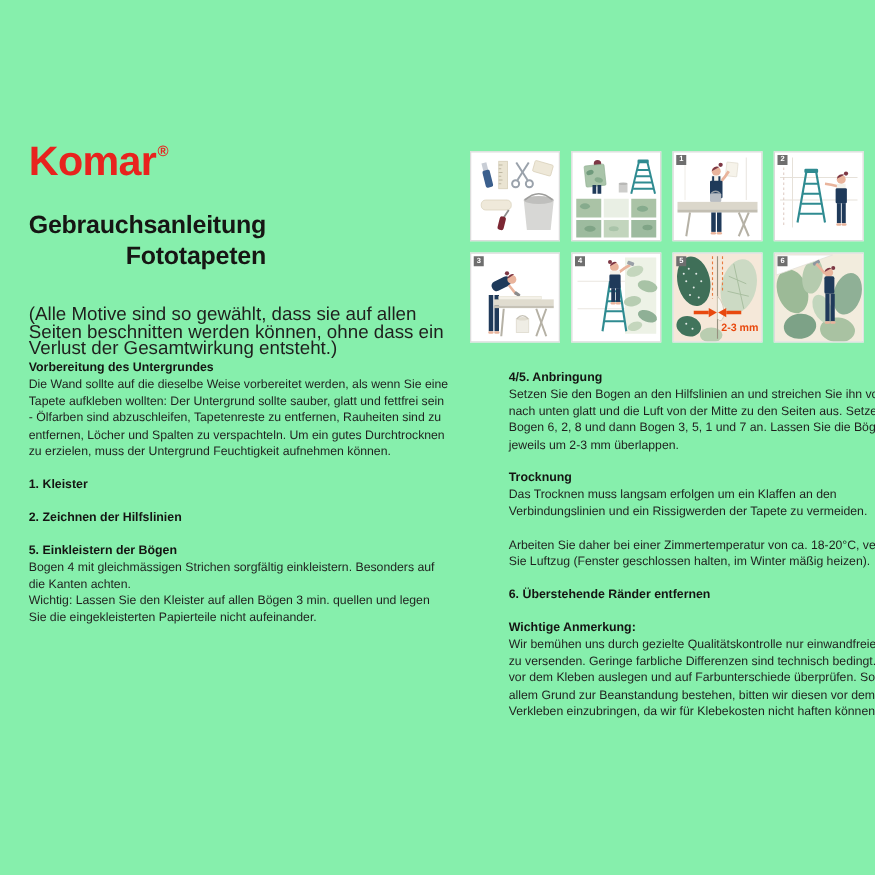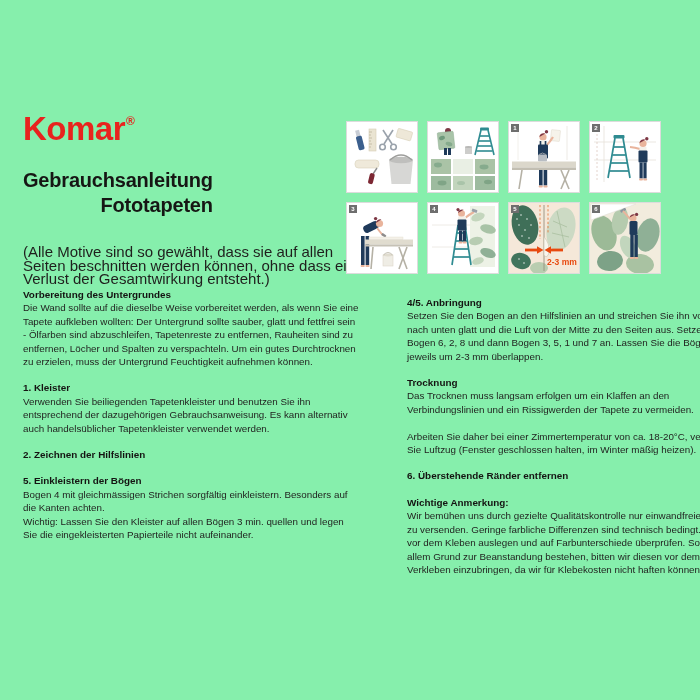--- a/index.html
+++ b/index.html
@@ -15,21 +15,21 @@
 
   .note{position:absolute;left:23px;top:230px;width:342px;font-size:15px;line-height:13.6px;}
 
   .col{position:absolute;font-size:9.8px;line-height:13.4px;}
   .col-left{left:23px;top:288px;width:336px;}
   .col-right{left:363px;top:296px;width:330px;margin-left:44px;}
   .sec{margin-bottom:13px;}
   .sec h3{margin:0;font-size:9.9px;line-height:13.4px;font-weight:bold;color:#141412;}
   .sec p{margin:0;white-space:pre-line;}
 
-  .grid{position:absolute;left:346px;top:121px;display:grid;
+  .grid{position:absolute;left:376px;top:121px;display:grid;
         grid-template-columns:repeat(4,72px);grid-auto-rows:72px;gap:9px;border-radius:16px;}
   .panel{position:relative;margin:0;border:1px solid #dcdcdc;background:#fff;box-sizing:border-box;}
   .panel svg{display:block;width:100%;height:100%;}
   .badge{position:absolute;left:2px;top:2px;width:8px;height:8px;background:#6e6e6e;
          color:#fff;font-size:6px;line-height:8px;text-align:center;font-weight:bold;z-index:2;}
   .badge:empty{display:none;}
 </style>
 </head>
 <body>
 
@@ -354,21 +354,20 @@
 
   </div>
 
   <div class="col col-left">
     <section class="sec">
       <h3>Vorbereitung des Untergrundes</h3>
       <p>Die Wand sollte auf die dieselbe Weise vorbereitet werden, als wenn Sie eine Tapete aufkleben wollten: Der Untergrund sollte sauber, glatt und fettfrei sein - Ölfarben sind abzuschleifen, Tapetenreste zu entfernen, Rauheiten sind zu entfernen, Löcher und Spalten zu verspachteln. Um ein gutes Durchtrocknen zu erzielen, muss der Untergrund Feuchtigkeit aufnehmen können.</p>
     </section>
     <section class="sec">
       <h3>1. Kleister</h3>
-      <p>Verwenden Sie beiliegenden Tapetenkleister und benutzen Sie ihn entsprechend der dazugehörigen Gebrauchsanweisung. Es kann alternativ auch handelsüblicher Tapetenkleister verwendet werden.</p>
     </section>
     <section class="sec">
       <h3>2. Zeichnen der Hilfslinien</h3>
     </section>
     <section class="sec">
       <h3>5. Einkleistern der Bögen</h3>
       <p>Bogen 4 mit gleichmässigen Strichen sorgfältig einkleistern. Besonders auf die Kanten achten.
 Wichtig: Lassen Sie den Kleister auf allen Bögen 3 min. quellen und legen Sie die eingekleisterten Papierteile nicht aufeinander.</p>
     </section>
   </div>

